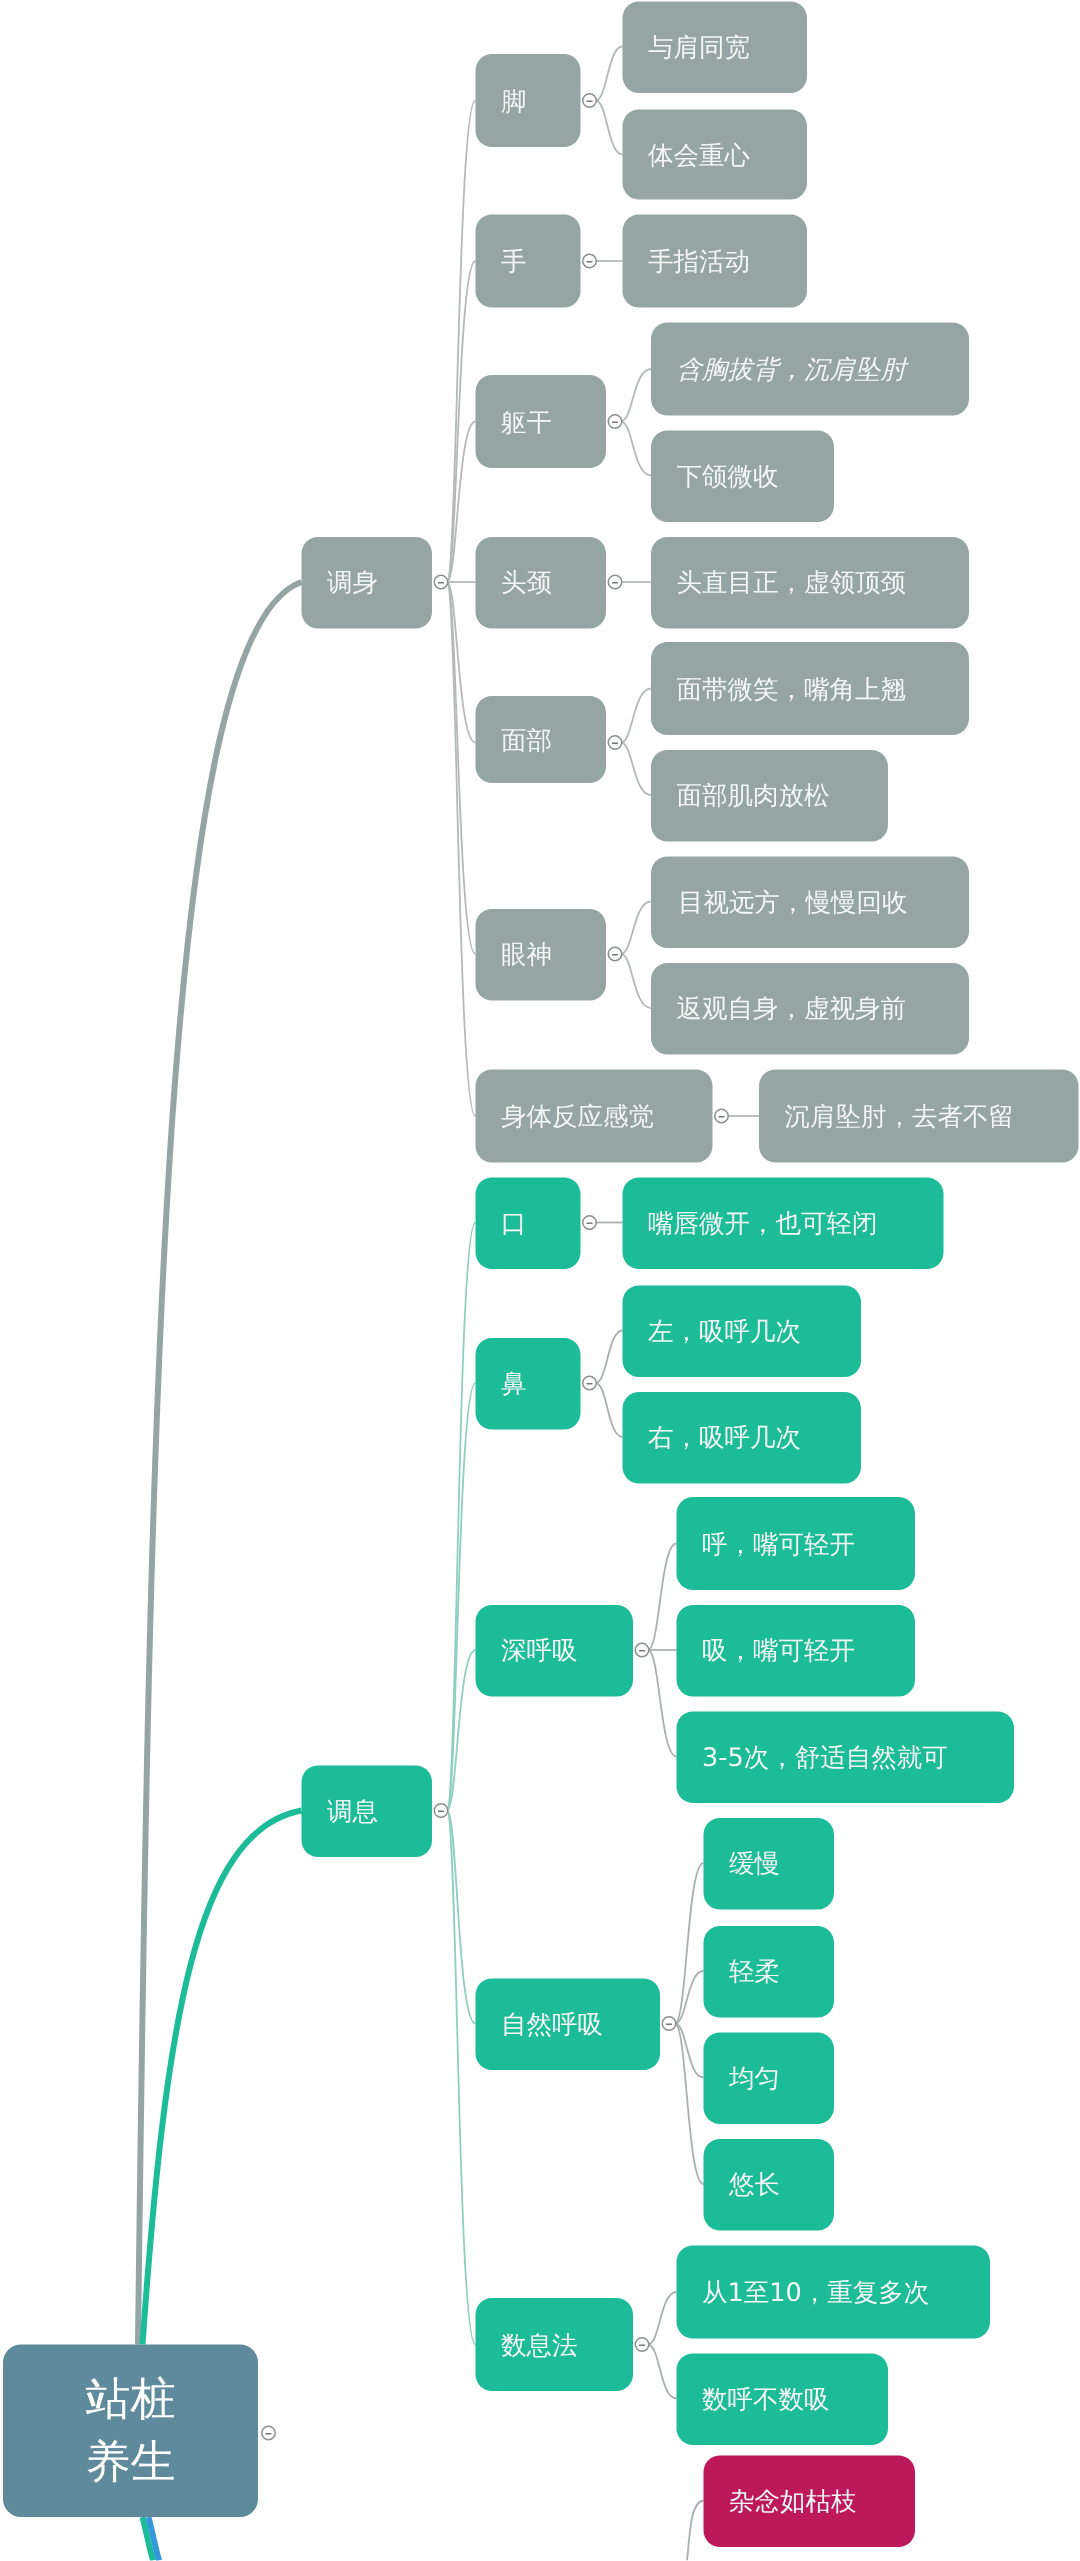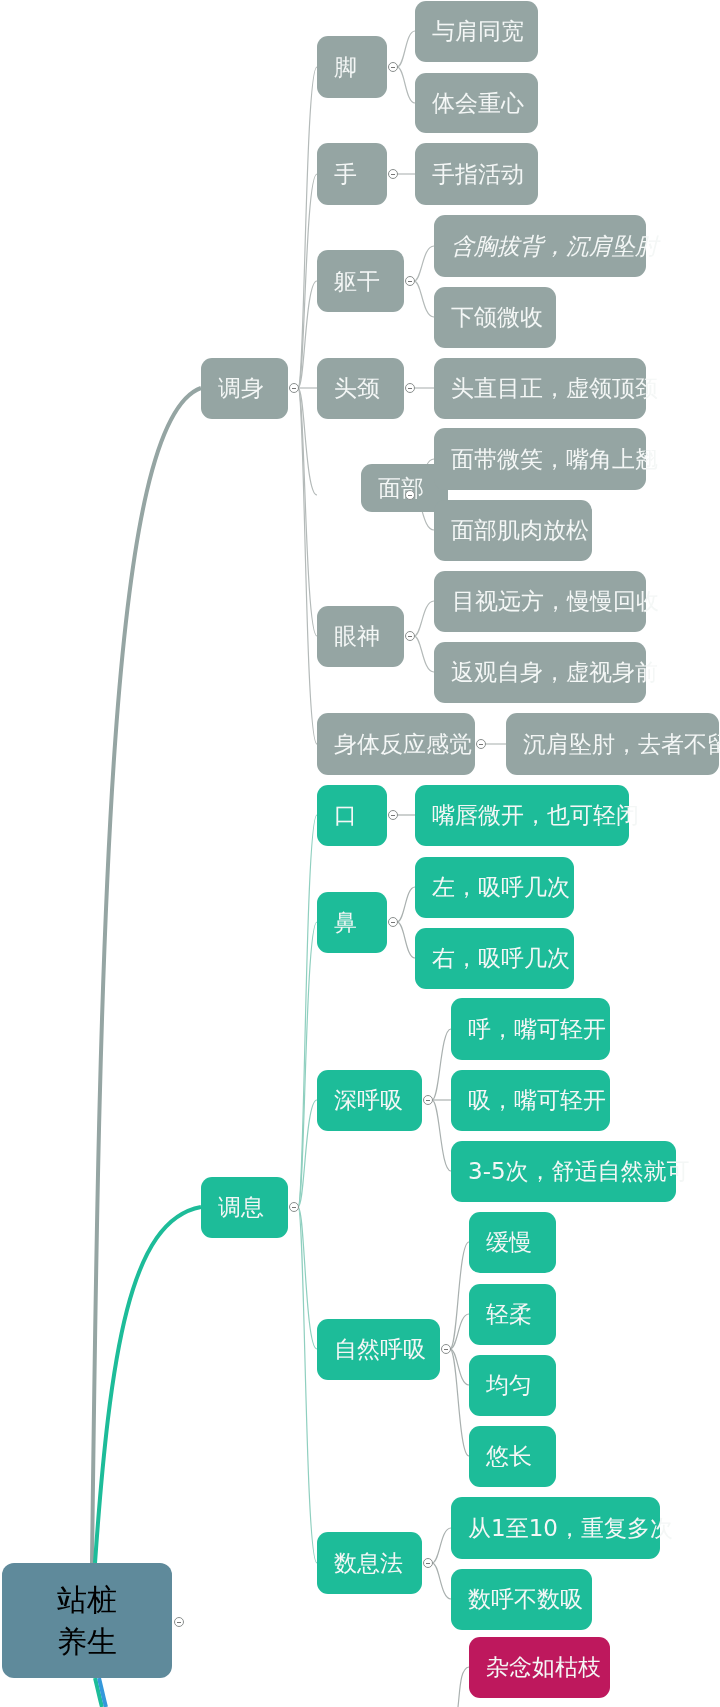--- a/index.html
+++ b/index.html
@@ -6,27 +6,27 @@
   body {
     width: 720px; height: 1707px; position: relative; overflow: hidden;
     background: #ffffff;
     font-family: "DejaVu Sans", "Liberation Sans", sans-serif;
   }
   #links { position: absolute; left: 0; top: 0; width: 720px; height: 1707px; pointer-events: none; }
   .node {
     position: absolute; box-sizing: border-box;
     border-radius: 11px; color: #f4f7f6;
     display: flex; align-items: center;
-    padding-left: 17px; font-size: 23px; white-space: nowrap;
+    padding-left: 17px; font-size: 17px; white-space: nowrap;
   }
   .gray { background: #95a5a3; }
   .green { background: #1dbc99; }
   .blue { background: #be185d; }
   .root {
-    background: #5f8a9b; color: #000000; font-size: 30px; line-height: 42px;
+    background: #5f8a9b; color: #ffffff; font-size: 30px; line-height: 42px;
     justify-content: center; text-align: center; padding: 0; border-radius: 12px;
     flex-direction: column;
   }
   .collapse {
     position: absolute; width: 10px; height: 10px; border-radius: 50%;
     border: 1px solid #8a8f8e; background: #fff; box-sizing: border-box;
   }
   .collapse::after {
     content: ""; position: absolute; left: 2px; right: 2px; top: 3.5px; height: 1px; background: #777;
   }
@@ -145,21 +145,21 @@
 </div>
 
 <div class="node gray" style="left:317px;top:358px;width:87px;height:61px;">
   <span>头颈</span>
 </div>
 <div class="collapse" style="left:405px;top:383px;"></div>
 <div class="node gray" style="left:434px;top:358px;width:212px;height:61px;">
   <span>头直目正，虚领顶颈</span>
 </div>
 
-<div class="node gray" style="left:317px;top:464px;width:87px;height:48px;margin-left:44px;">
+<div class="node gray" style="left:317px;top:464px;width:87px;height:58px;">
   <span>面部</span>
 </div>
 <div class="collapse" style="left:405px;top:490px;"></div>
 <div class="node gray" style="left:434px;top:428px;width:212px;height:62px;">
   <span>面带微笑，嘴角上翘</span>
 </div>
 <div class="node gray" style="left:434px;top:500px;width:158px;height:61px;">
   <span>面部肌肉放松</span>
 </div>
 

